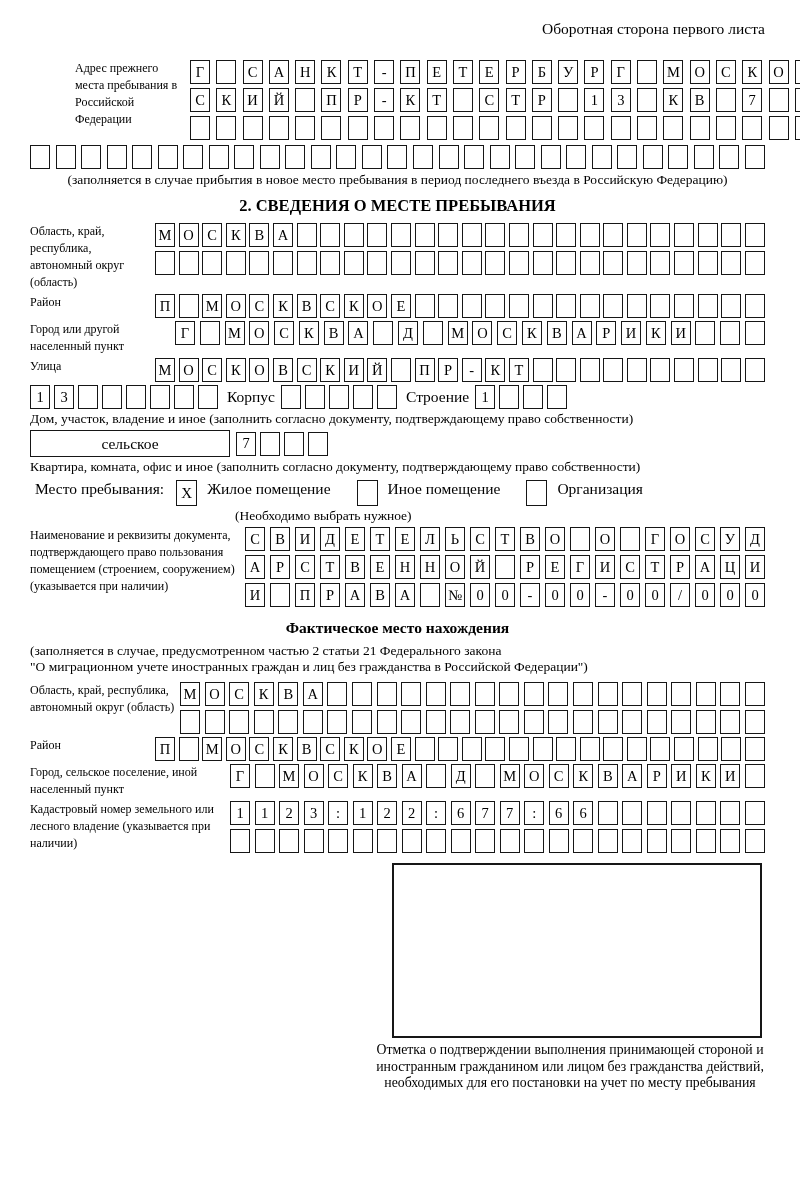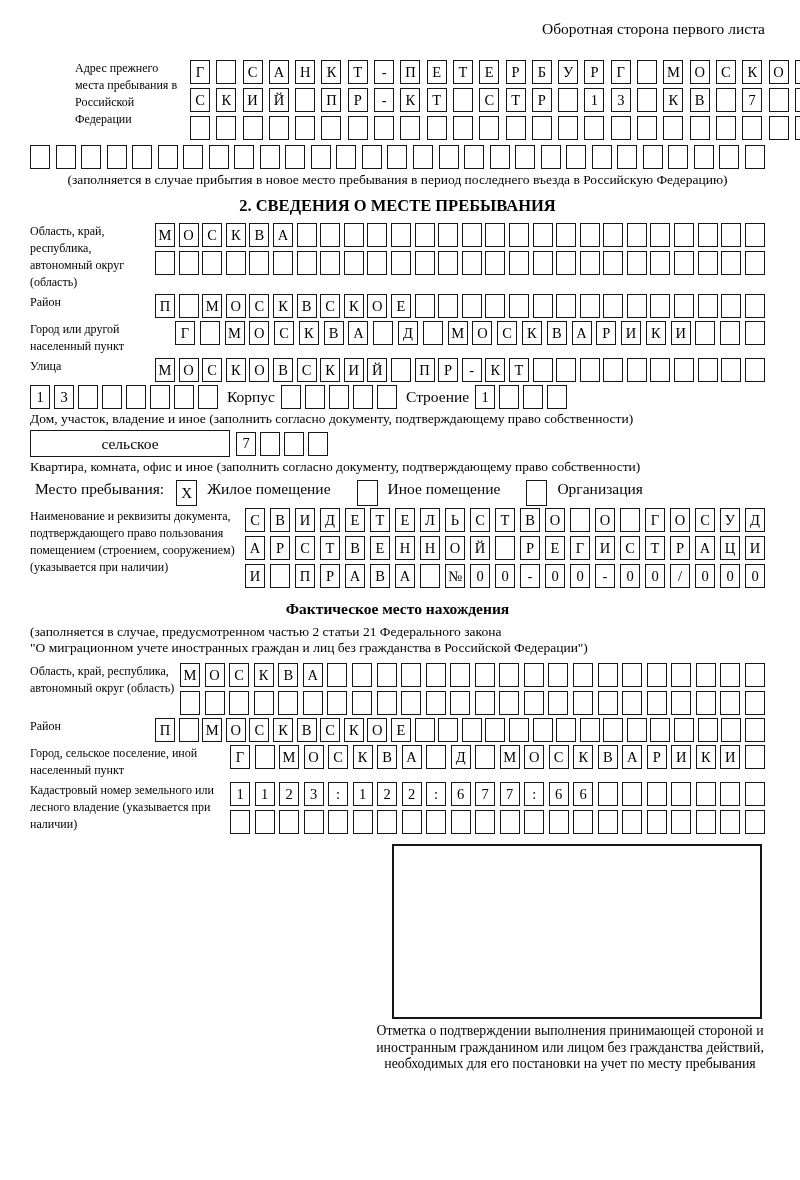--- a/index.html
+++ b/index.html
@@ -406,20 +406,21 @@
 
   <div class="stay-row">
     <span class="lbl">Место пребывания:</span>
     <span class="cbox">X</span>
     <span class="opt">Жилое помещение</span>
     <span class="cbox"></span>
     <span class="opt">Иное помещение</span>
     <span class="cbox"></span>
     <span class="opt">Организация</span>
   </div>
+  <div class="caption choose">(Необходимо выбрать нужное)</div>
 
   <div class="field">
     <div class="label w215">Наименование и реквизиты документа, подтверждающего право пользования помещением (строением, сооружением) (указывается при наличии)</div>
     <div class="grids">
       <div class="cellrow sb w520">
           <span class="cell">С</span>
           <span class="cell">В</span>
           <span class="cell">И</span>
           <span class="cell">Д</span>
           <span class="cell">Е</span>

